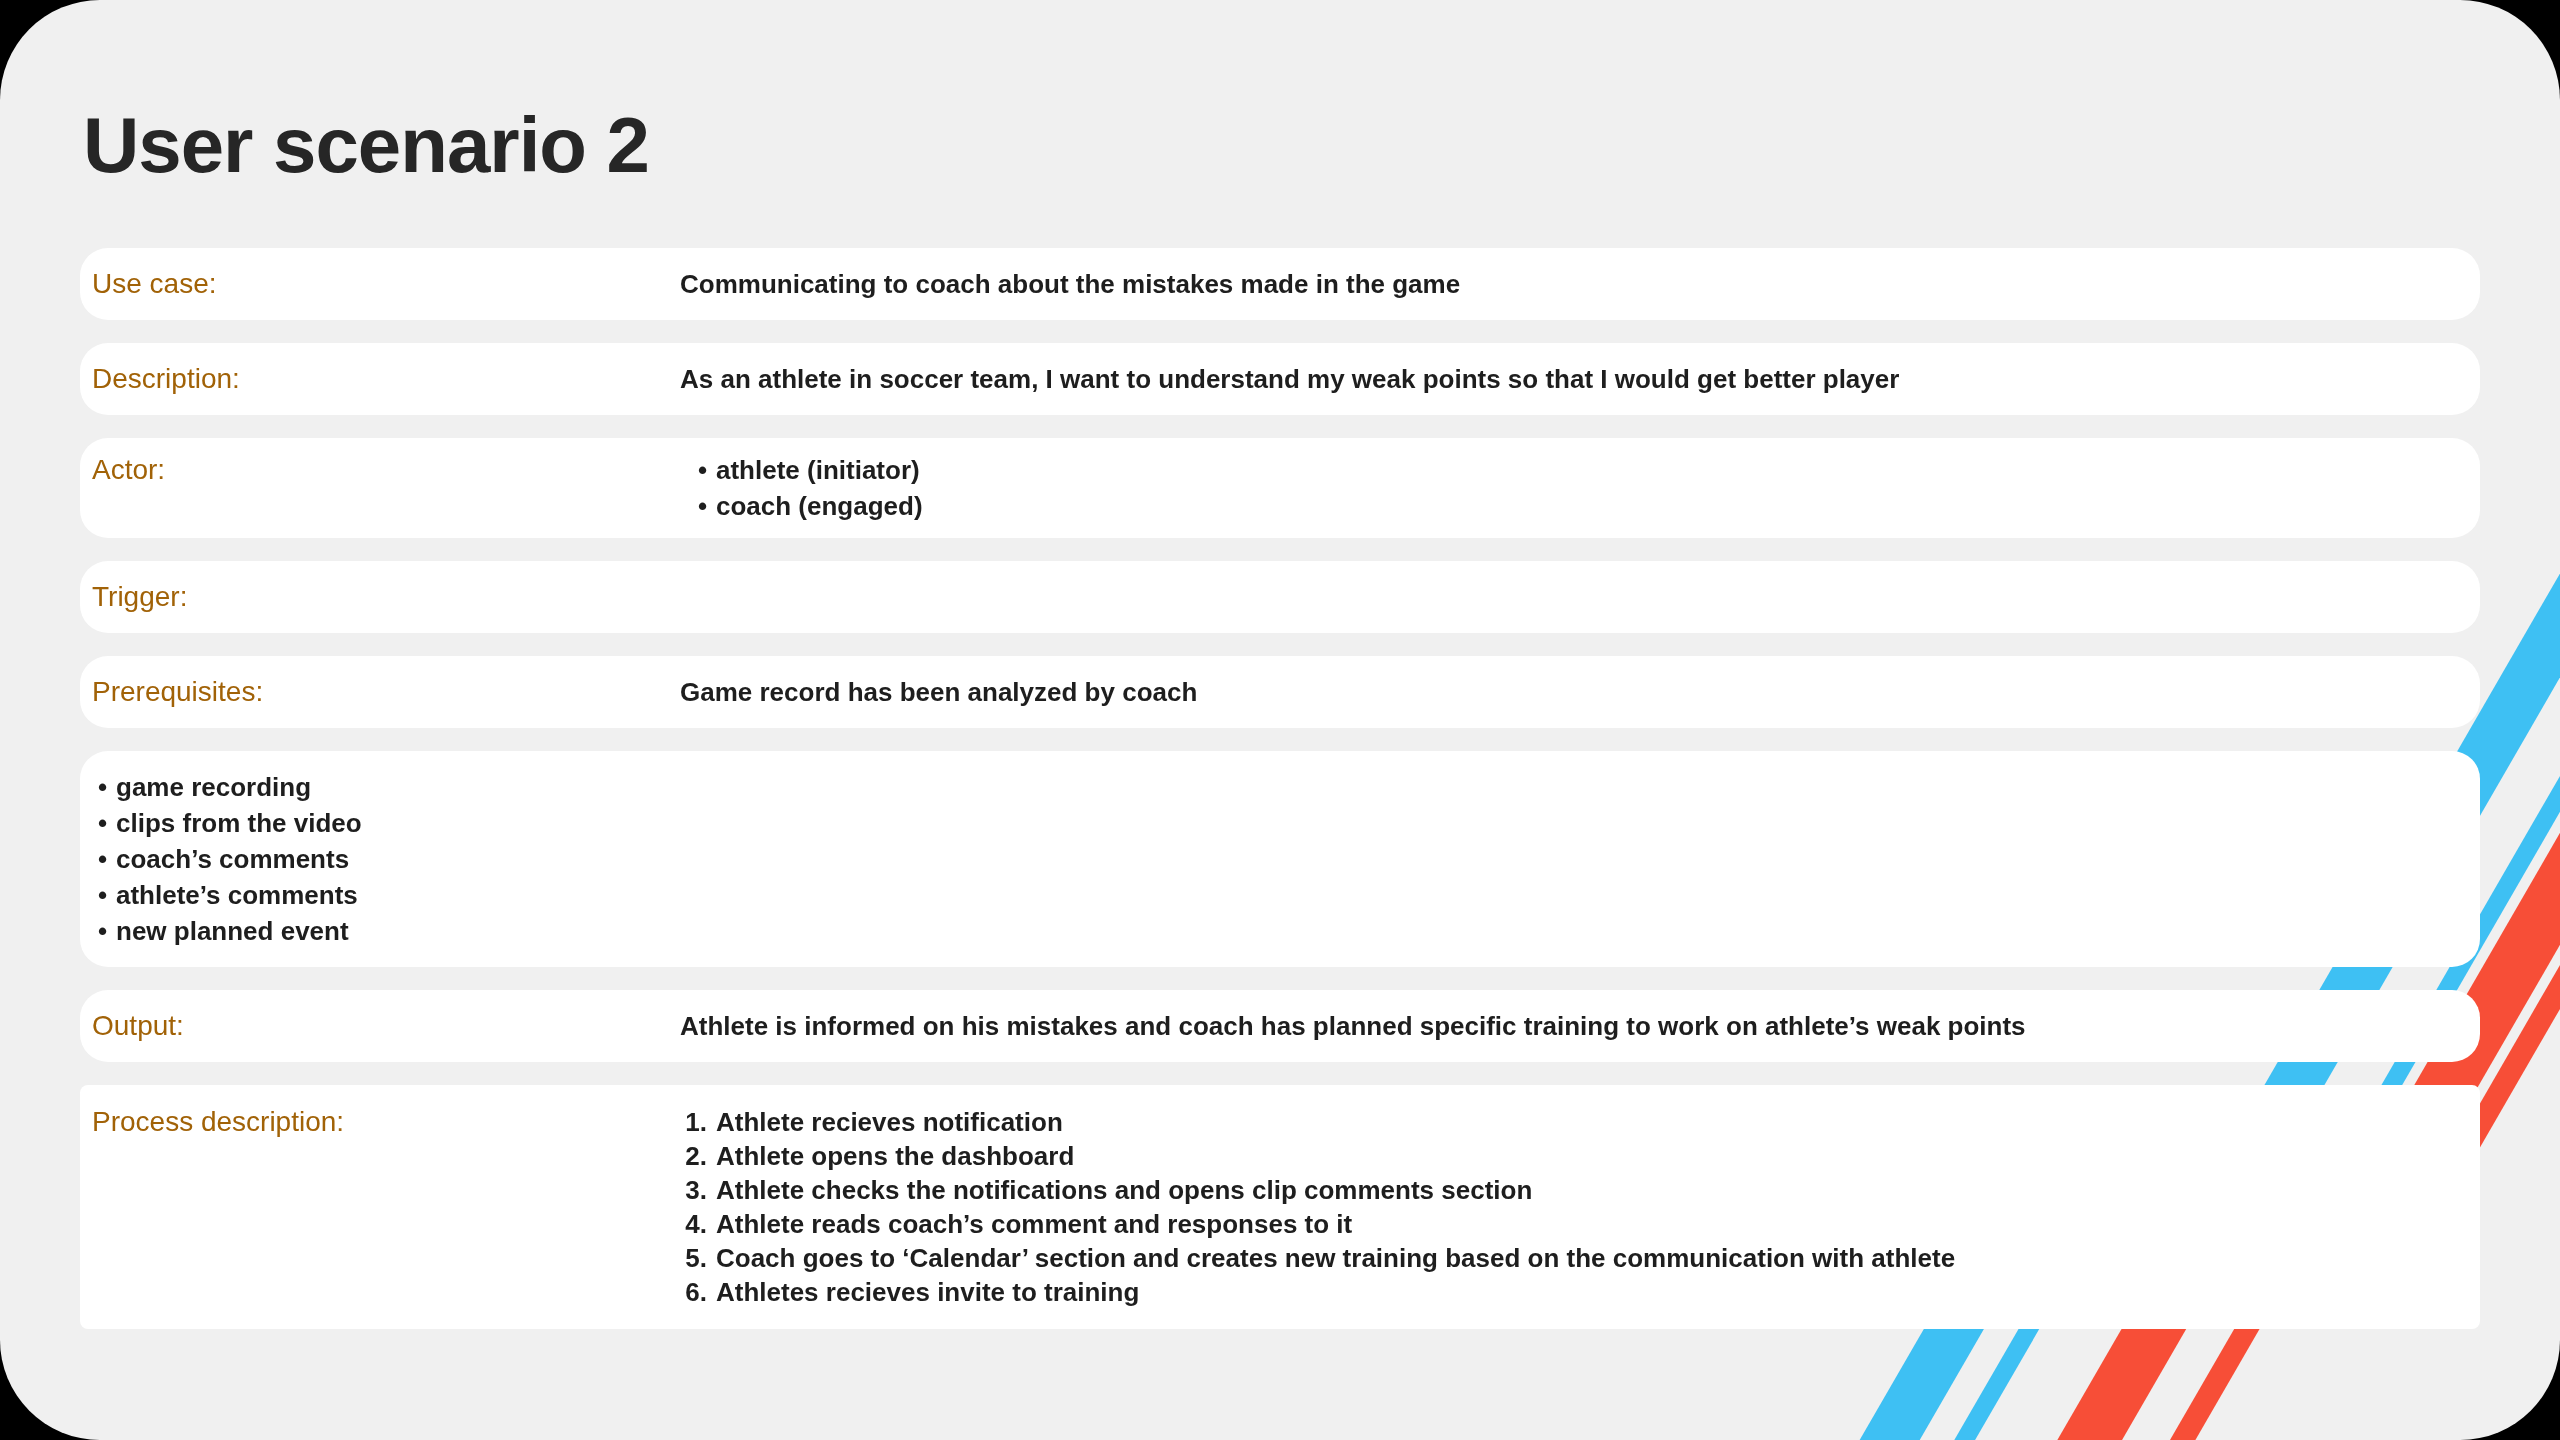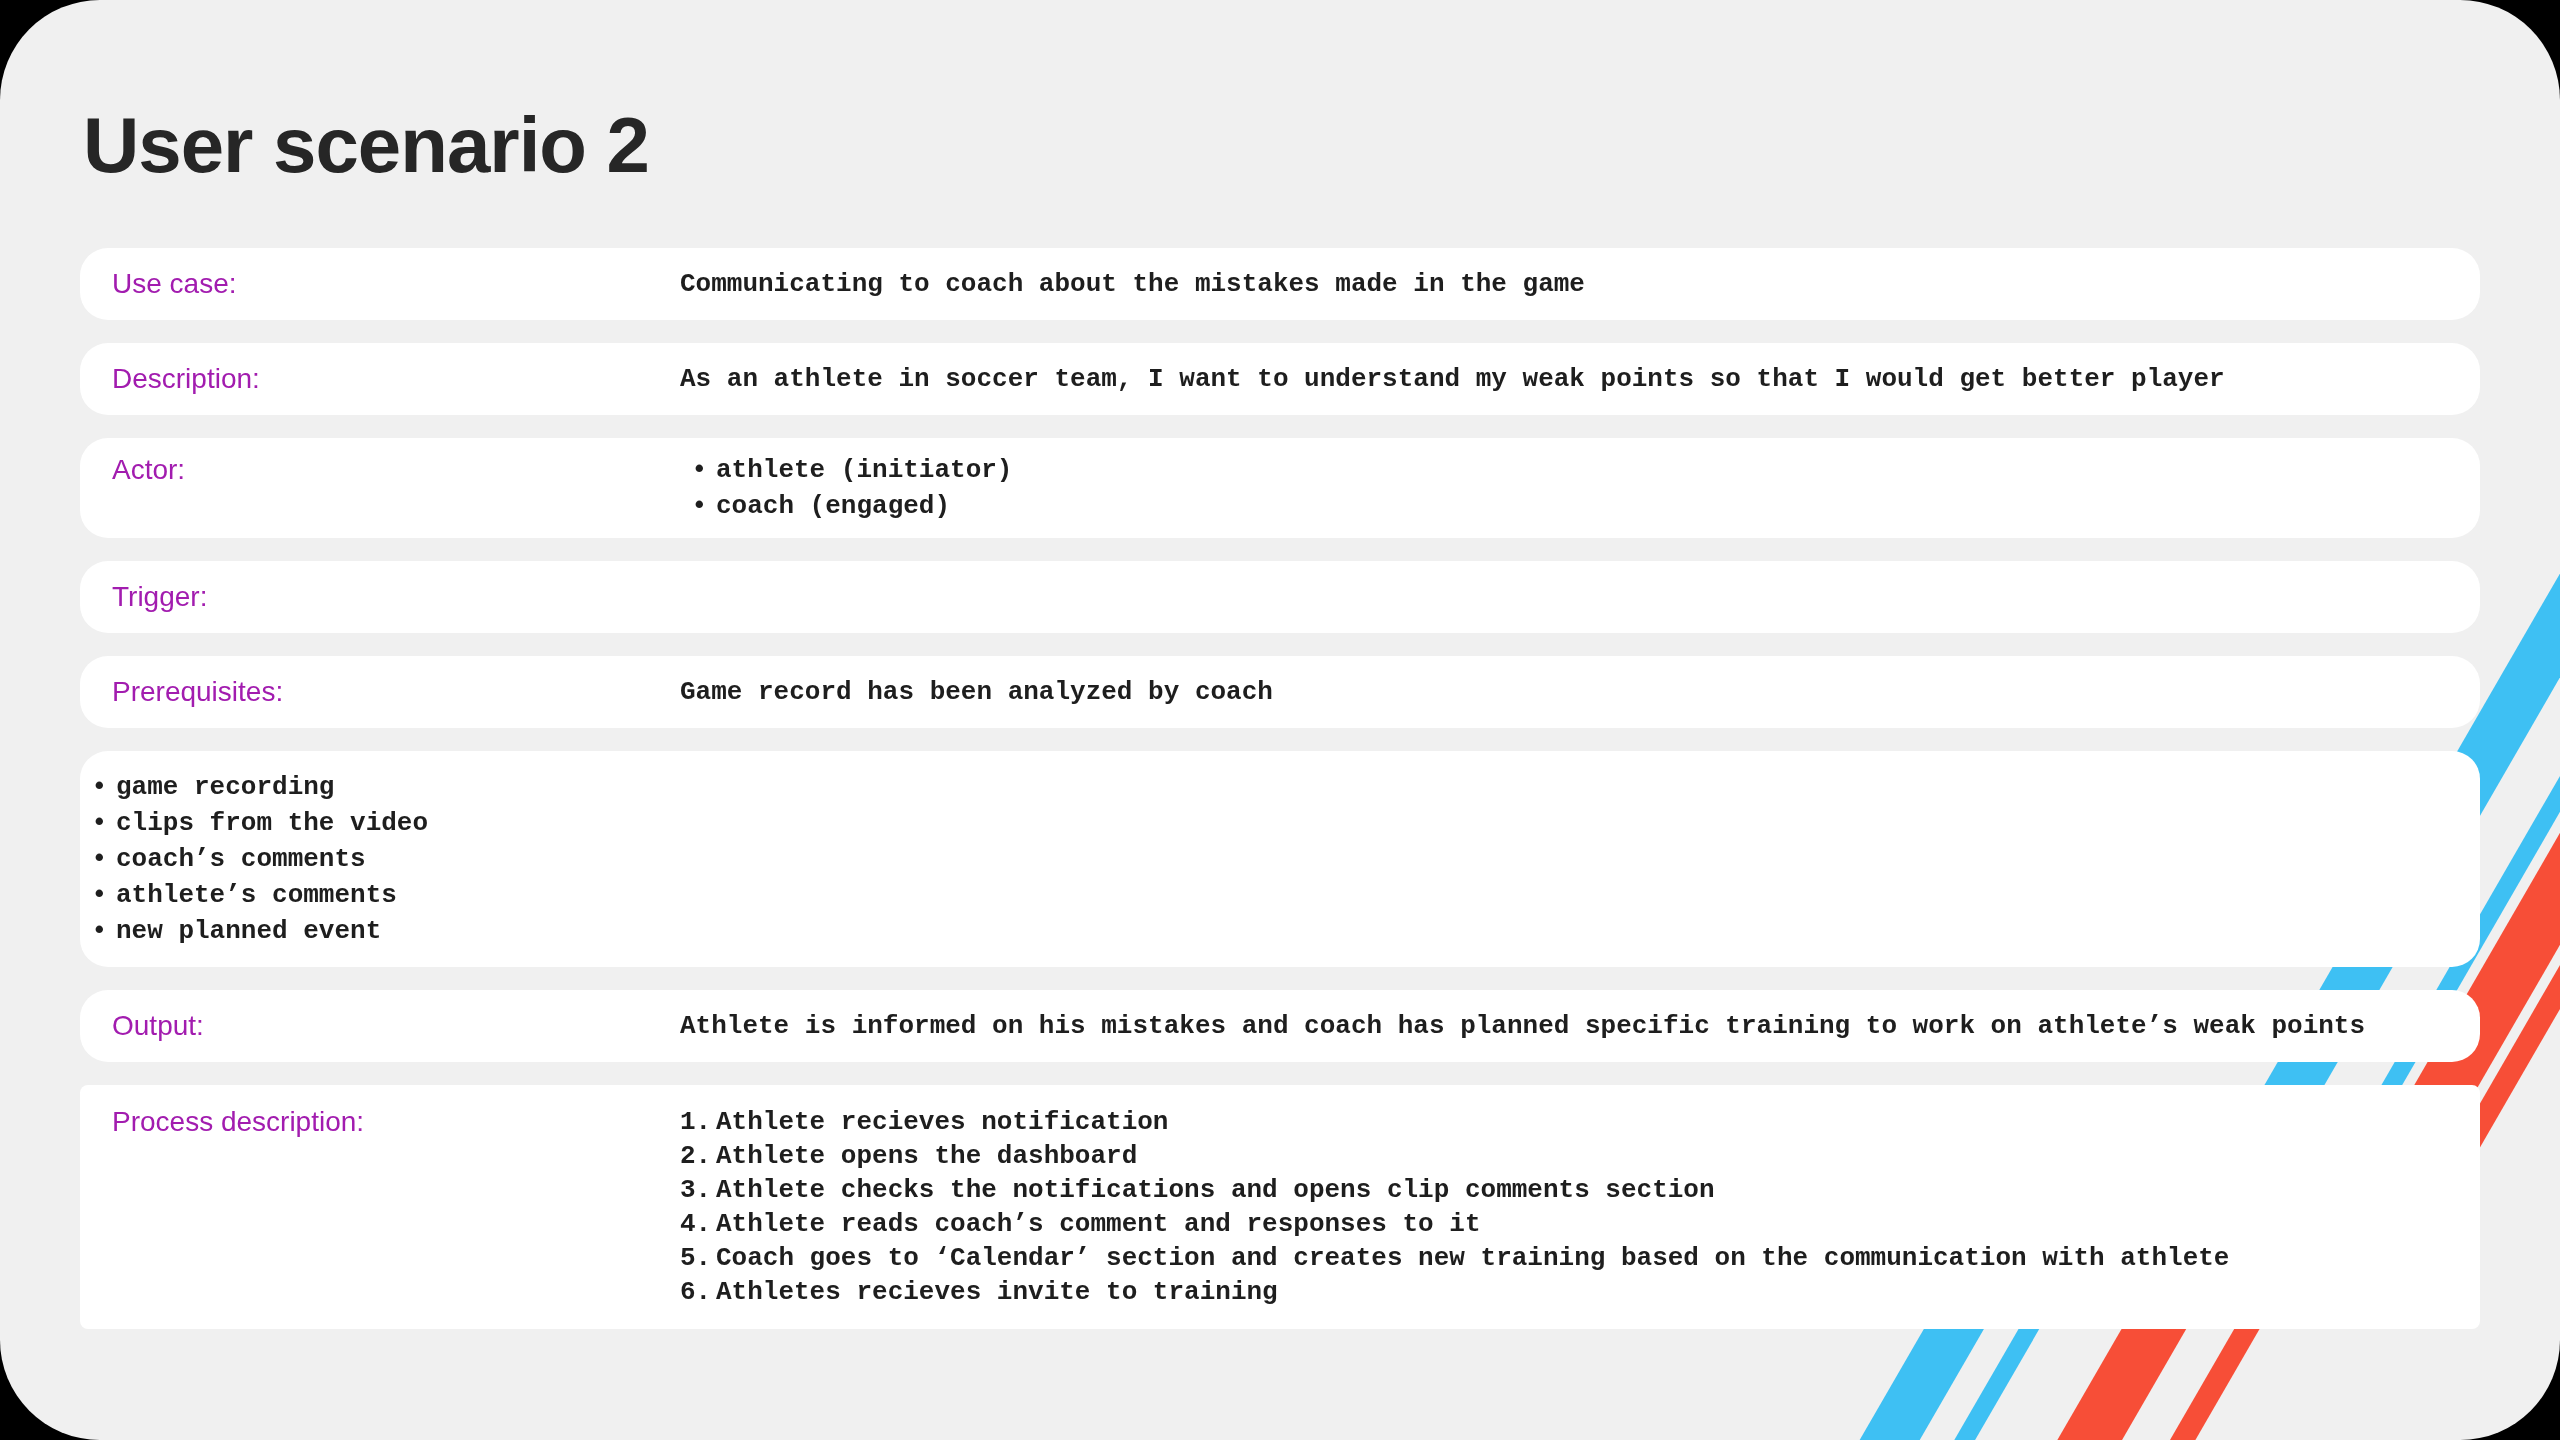--- a/index.html
+++ b/index.html
@@ -29,27 +29,27 @@
   .row {
     background:#ffffff; border-radius:28px;
     display:flex; align-items:flex-start;
     box-sizing:border-box;
   }
   .row.single { min-height:72px; align-items:center; }
   .row.actor    { padding:14px 0; }
   .row.incoming { padding:18px 0; }
   .row.process  { padding:20px 0;border-radius:8px; }
   .label {
-    width:600px; flex:none; box-sizing:border-box; padding-left:32px;
-    font-size:28px; font-weight:400; color:#a21caf; line-height:36px;
+    width:600px; flex:none; box-sizing:border-box; padding-left:12px;
+    font-size:28px; font-weight:400; color:#a16207; line-height:36px;
   }
   .row.process .label { line-height:34px; }
   .value {
     flex:1; padding-right:40px;
-    font-size:26px; font-weight:700; color:#1e1e1e; line-height:32px;font-family:Liberation Mono, monospace;
+    font-size:26px; font-weight:700; color:#1e1e1e; line-height:32px;
   }
   ul.vlist { list-style:none; margin:0; padding:0; }
   .vlist li { display:flex; font-size:26px; font-weight:700; color:#1e1e1e; line-height:36px; }
   .row.process .vlist li { line-height:34px; }
   .mk { width:36px; flex:none; box-sizing:border-box; padding-right:9px; text-align:right; }
 </style>
 </head>
 <body>
 
 <div class="page">

